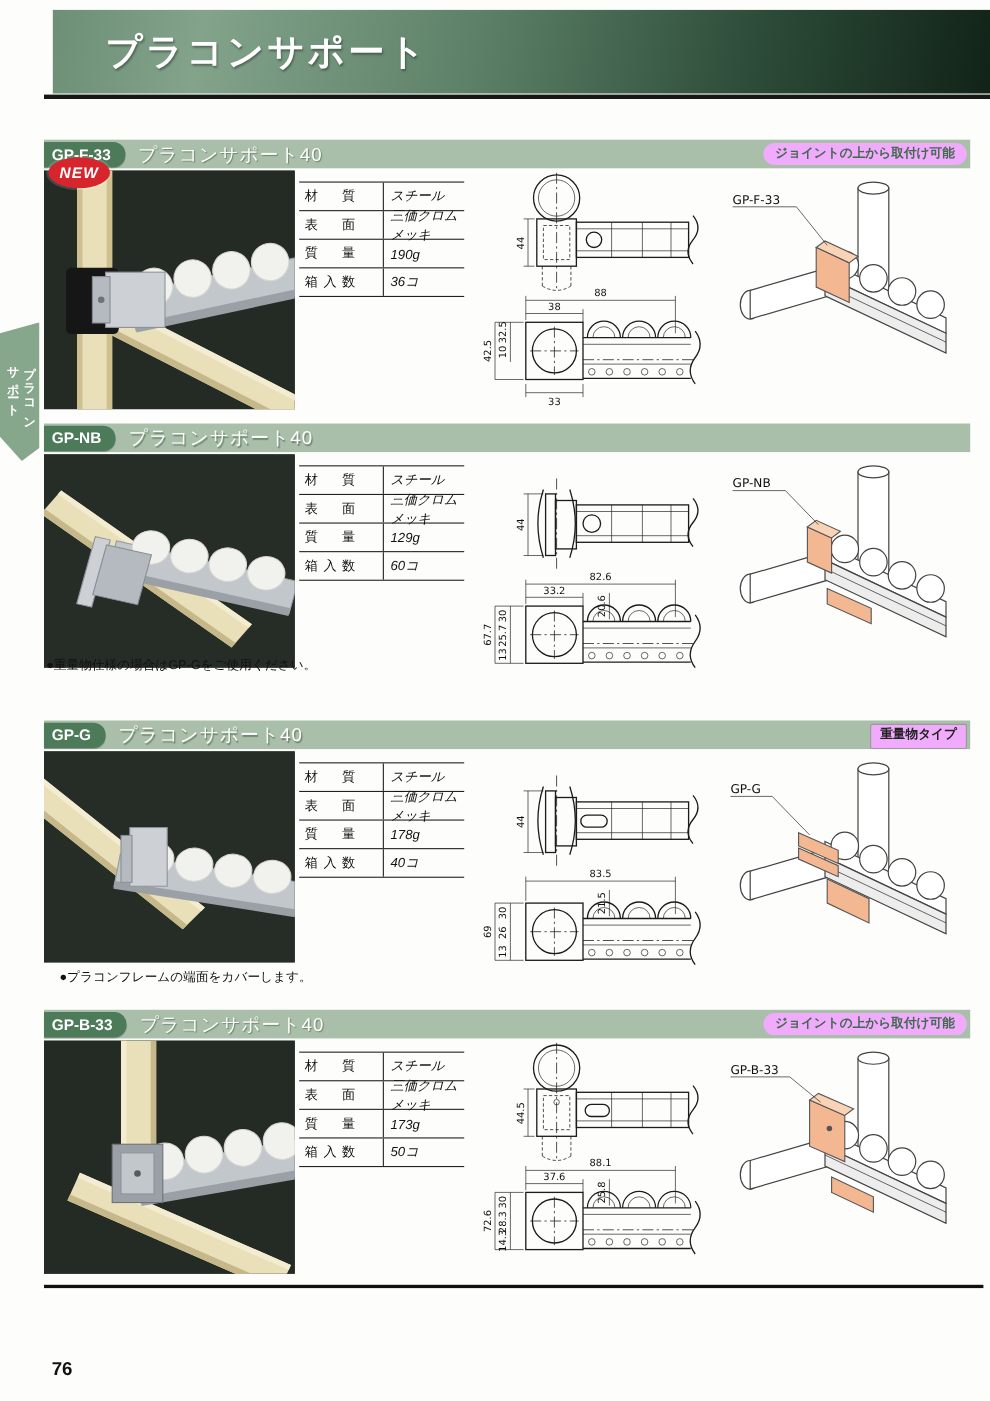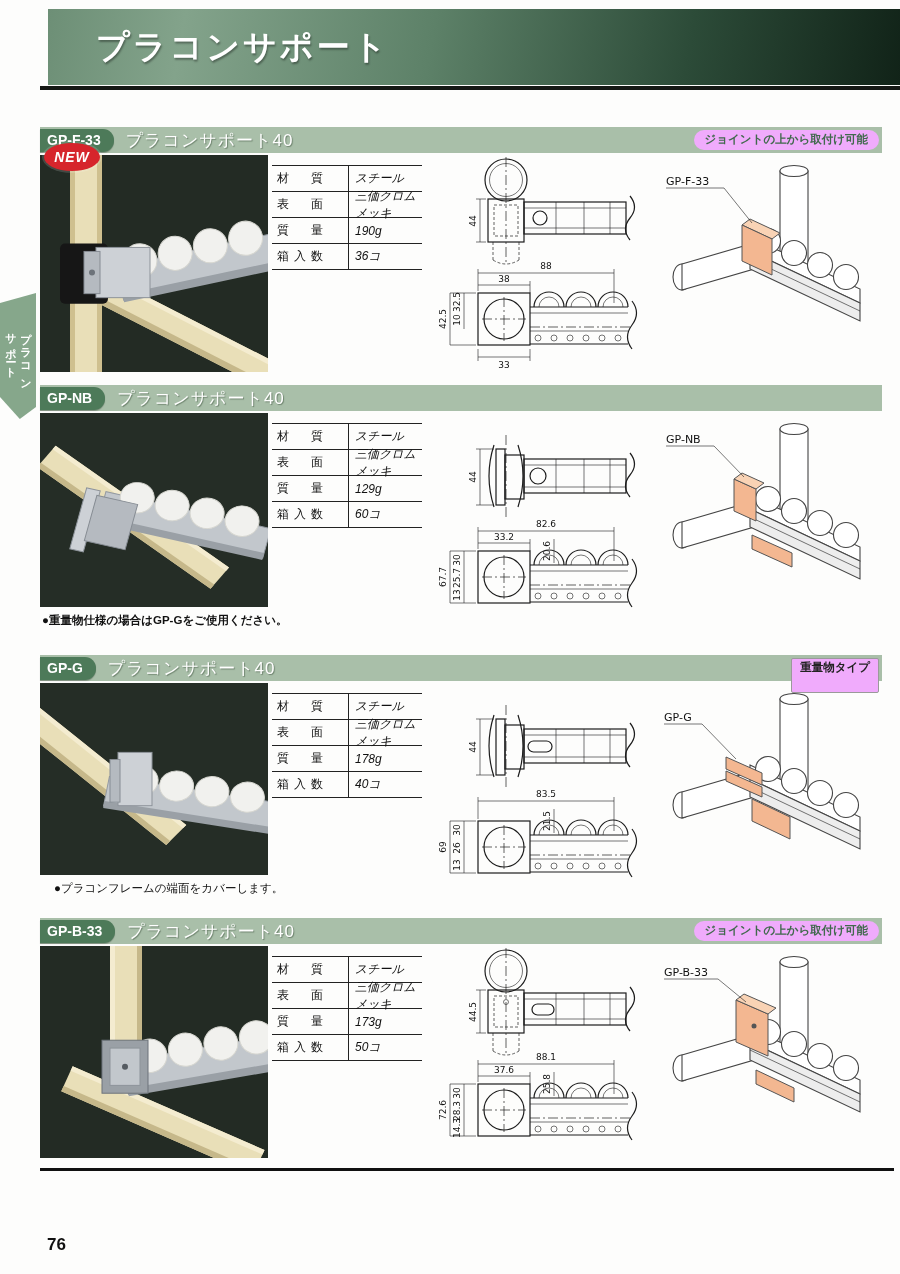--- a/index.html
+++ b/index.html
@@ -28,21 +28,21 @@
   .sec-3{top:655px;height:258px;}
   .sec-4{top:918px;height:250px;}
 
   .sec-header{position:relative;height:26px;background:#a9bfa9;display:flex;align-items:center;}
   .code-pill{background:#4d7a59;color:#fff;font-weight:bold;font-size:14px;line-height:20px;
     padding:1px 13px 2px 7px;border-radius:0 11px 11px 0;box-shadow:0 1px 1px rgba(0,0,0,.25);}
   .sec-title{color:#fff;font-weight:normal;font-size:17px;margin-left:12px;letter-spacing:1px;
     text-shadow:1px 1px 1px rgba(60,80,60,.55);}
   .badge-pill{position:absolute;right:3px;top:3px;background:#f0abfc;color:#41694d;font-size:11.5px;
     font-weight:bold;padding:2px 11px 3px;border-radius:11px;}
-  .badge-box{border-radius:2px;color:#222;border:1px solid #9a9a9a;padding:1px 8px 17px;}
+  .badge-box{border-radius:2px;color:#222;border:1px solid #9a9a9a;padding:1px 8px 5px;}
 
   .photo{position:absolute;left:0;top:28px;width:228px;background:#232b24;}
   .sec-1 .photo{height:217px;}
   .sec-2 .photo{height:194px;}
   .sec-3 .photo{height:192px;}
   .sec-4 .photo{height:212px;}
   .photo svg{display:block;width:100%;height:100%;}
   .new-badge{position:absolute;left:4px;top:16px;width:56px;height:28px;background:#d6252c;
     border-radius:50%;display:flex;align-items:center;justify-content:center;color:#fff;
     font-weight:bold;font-style:italic;font-size:14px;letter-spacing:1px;box-shadow:0 0 0 2px rgba(255,255,255,.15);}
@@ -50,21 +50,21 @@
   .spec-table{position:absolute;left:232px;top:38px;width:150px;border-top:1.6px solid #222;}
   .spec-row{display:flex;align-items:center;height:25px;border-bottom:1.6px solid #222;font-size:12px;color:#111;gap:20px;}
   .spec-label{width:46px;padding:0 5px;text-align:justify;text-align-last:justify;}
   .spec-value{flex:1;border-left:1.6px solid #222;padding-left:6px;height:100%;display:flex;align-items:center;font-style:italic;}
 
   .tech{position:absolute;left:392px;top:26px;width:222px;height:218px;}
   .iso{position:absolute;left:616px;top:32px;width:226px;height:190px;}
   .tech svg,.iso svg{display:block;width:100%;height:100%;}
 
   .note{position:absolute;left:2px;font-size:11.5px;color:#111;}
-  .sec-2 .note{top:228px;font-weight:bold;}
+  .sec-2 .note{top:212px;}
   .sec-3 .note{top:226px;margin-left:12px;}
 
   
   .bottom-rule{position:absolute;left:40px;right:6px;top:1168px;height:3px;background:#111;}
   .page-number{position:absolute;left:47px;top:1203px;font-size:17px;font-weight:bold;color:#111;margin-top:32px;}
 
   
   .ln{fill:none;stroke:#1c1c1c;stroke-width:1.2;}
   .thin{fill:none;stroke:#1c1c1c;stroke-width:0.6;}
   .dash{fill:none;stroke:#1c1c1c;stroke-width:0.7;stroke-dasharray:3 2;}

